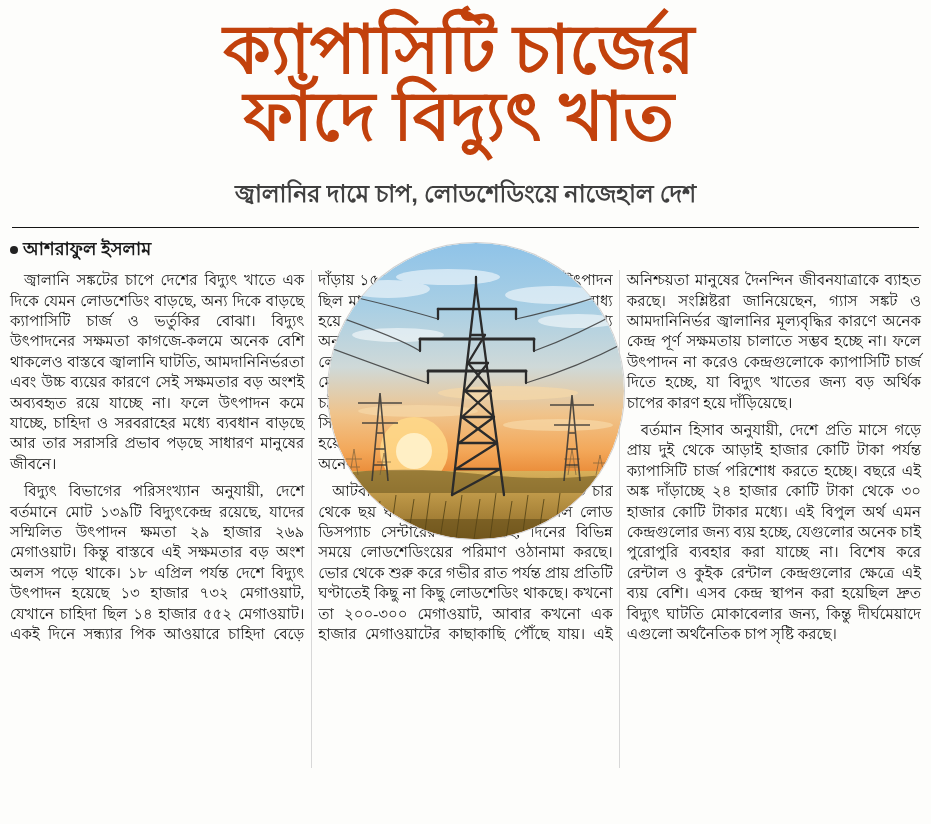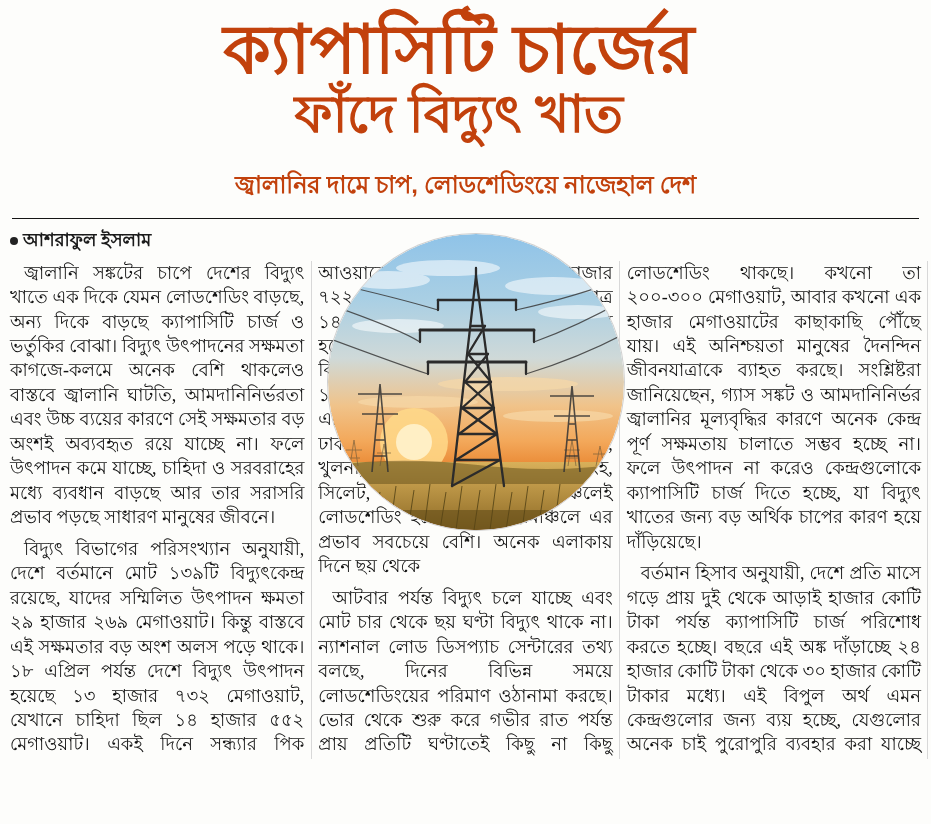--- a/index.html
+++ b/index.html
@@ -29,27 +29,27 @@
     letter-spacing: -0.5px;
     line-height: 0.98;
     padding: 16px 34px 0 20px;
   }
   .headline .line1 {
     display: block;
     font-size: 68px;
   }
   .headline .line2 {
     display: block;
-    font-size: 52px;
-    margin-top: 6px;
+    font-size: 68px;
+    margin-top: 0;
   }
 
   .subhead {
     text-align: center;
-    color: #c2410c;
+    color: #404040;
     font-family: "Liberation Sans", "DejaVu Sans", sans-serif;
     font-weight: bold;
     font-size: 24px;
     margin-top: 26px;
     letter-spacing: -0.2px;
   }
 
   .rule {
     border: 0;
     border-top: 1px solid #151515;
@@ -83,21 +83,21 @@
 
   .cols {
     column-count: 3;
     column-gap: 14px;
     column-rule: 1px solid #d8d8d8;
     height: 498px;
   }
   .cols p {
     margin: 0 0 7px 0;
     font-family: "Liberation Serif", "DejaVu Serif", serif;
-    font-size: 18px;
+    font-size: 15px;
     line-height: 1.36;
     text-align: justify;
     text-indent: 14px;
     color: #121212;
     hyphens: auto;
   }
   .cols p.first { text-indent: 14px; }
 
   .tail {
     font-family: "Liberation Sans", "DejaVu Sans", sans-serif;

